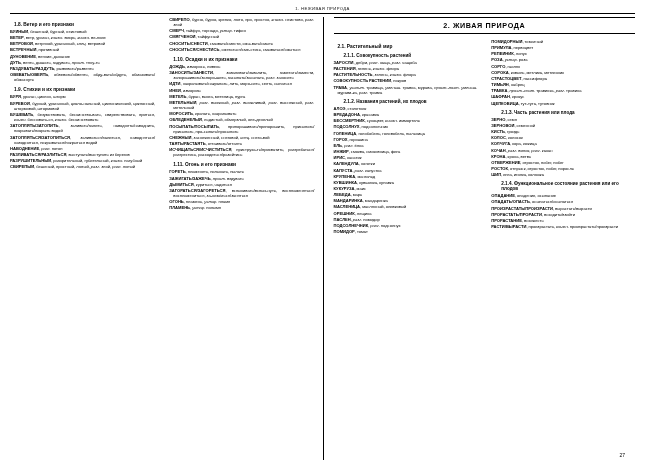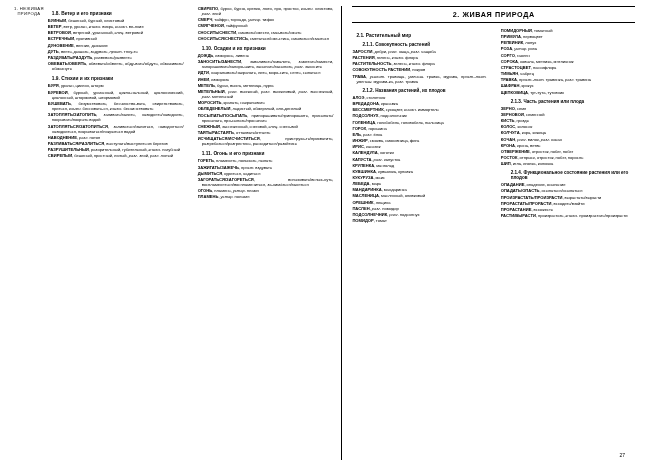--- a/index.html
+++ b/index.html
@@ -9,20 +9,21 @@
     font-family:"Liberation Sans", sans-serif;
     color:#000;
     overflow:hidden;
   }
   .page{
     position:relative;
     width:645px;height:464px;
     box-sizing:border-box;
     padding:6px 10px 4px 10px;
     display:flex;
+    flex-direction:column;
   }
   .columns{
     display:flex;
     flex:1 1 auto;
     min-height:0;
   }
   .col{
     width:50%;
     box-sizing:border-box;
     position:relative;

